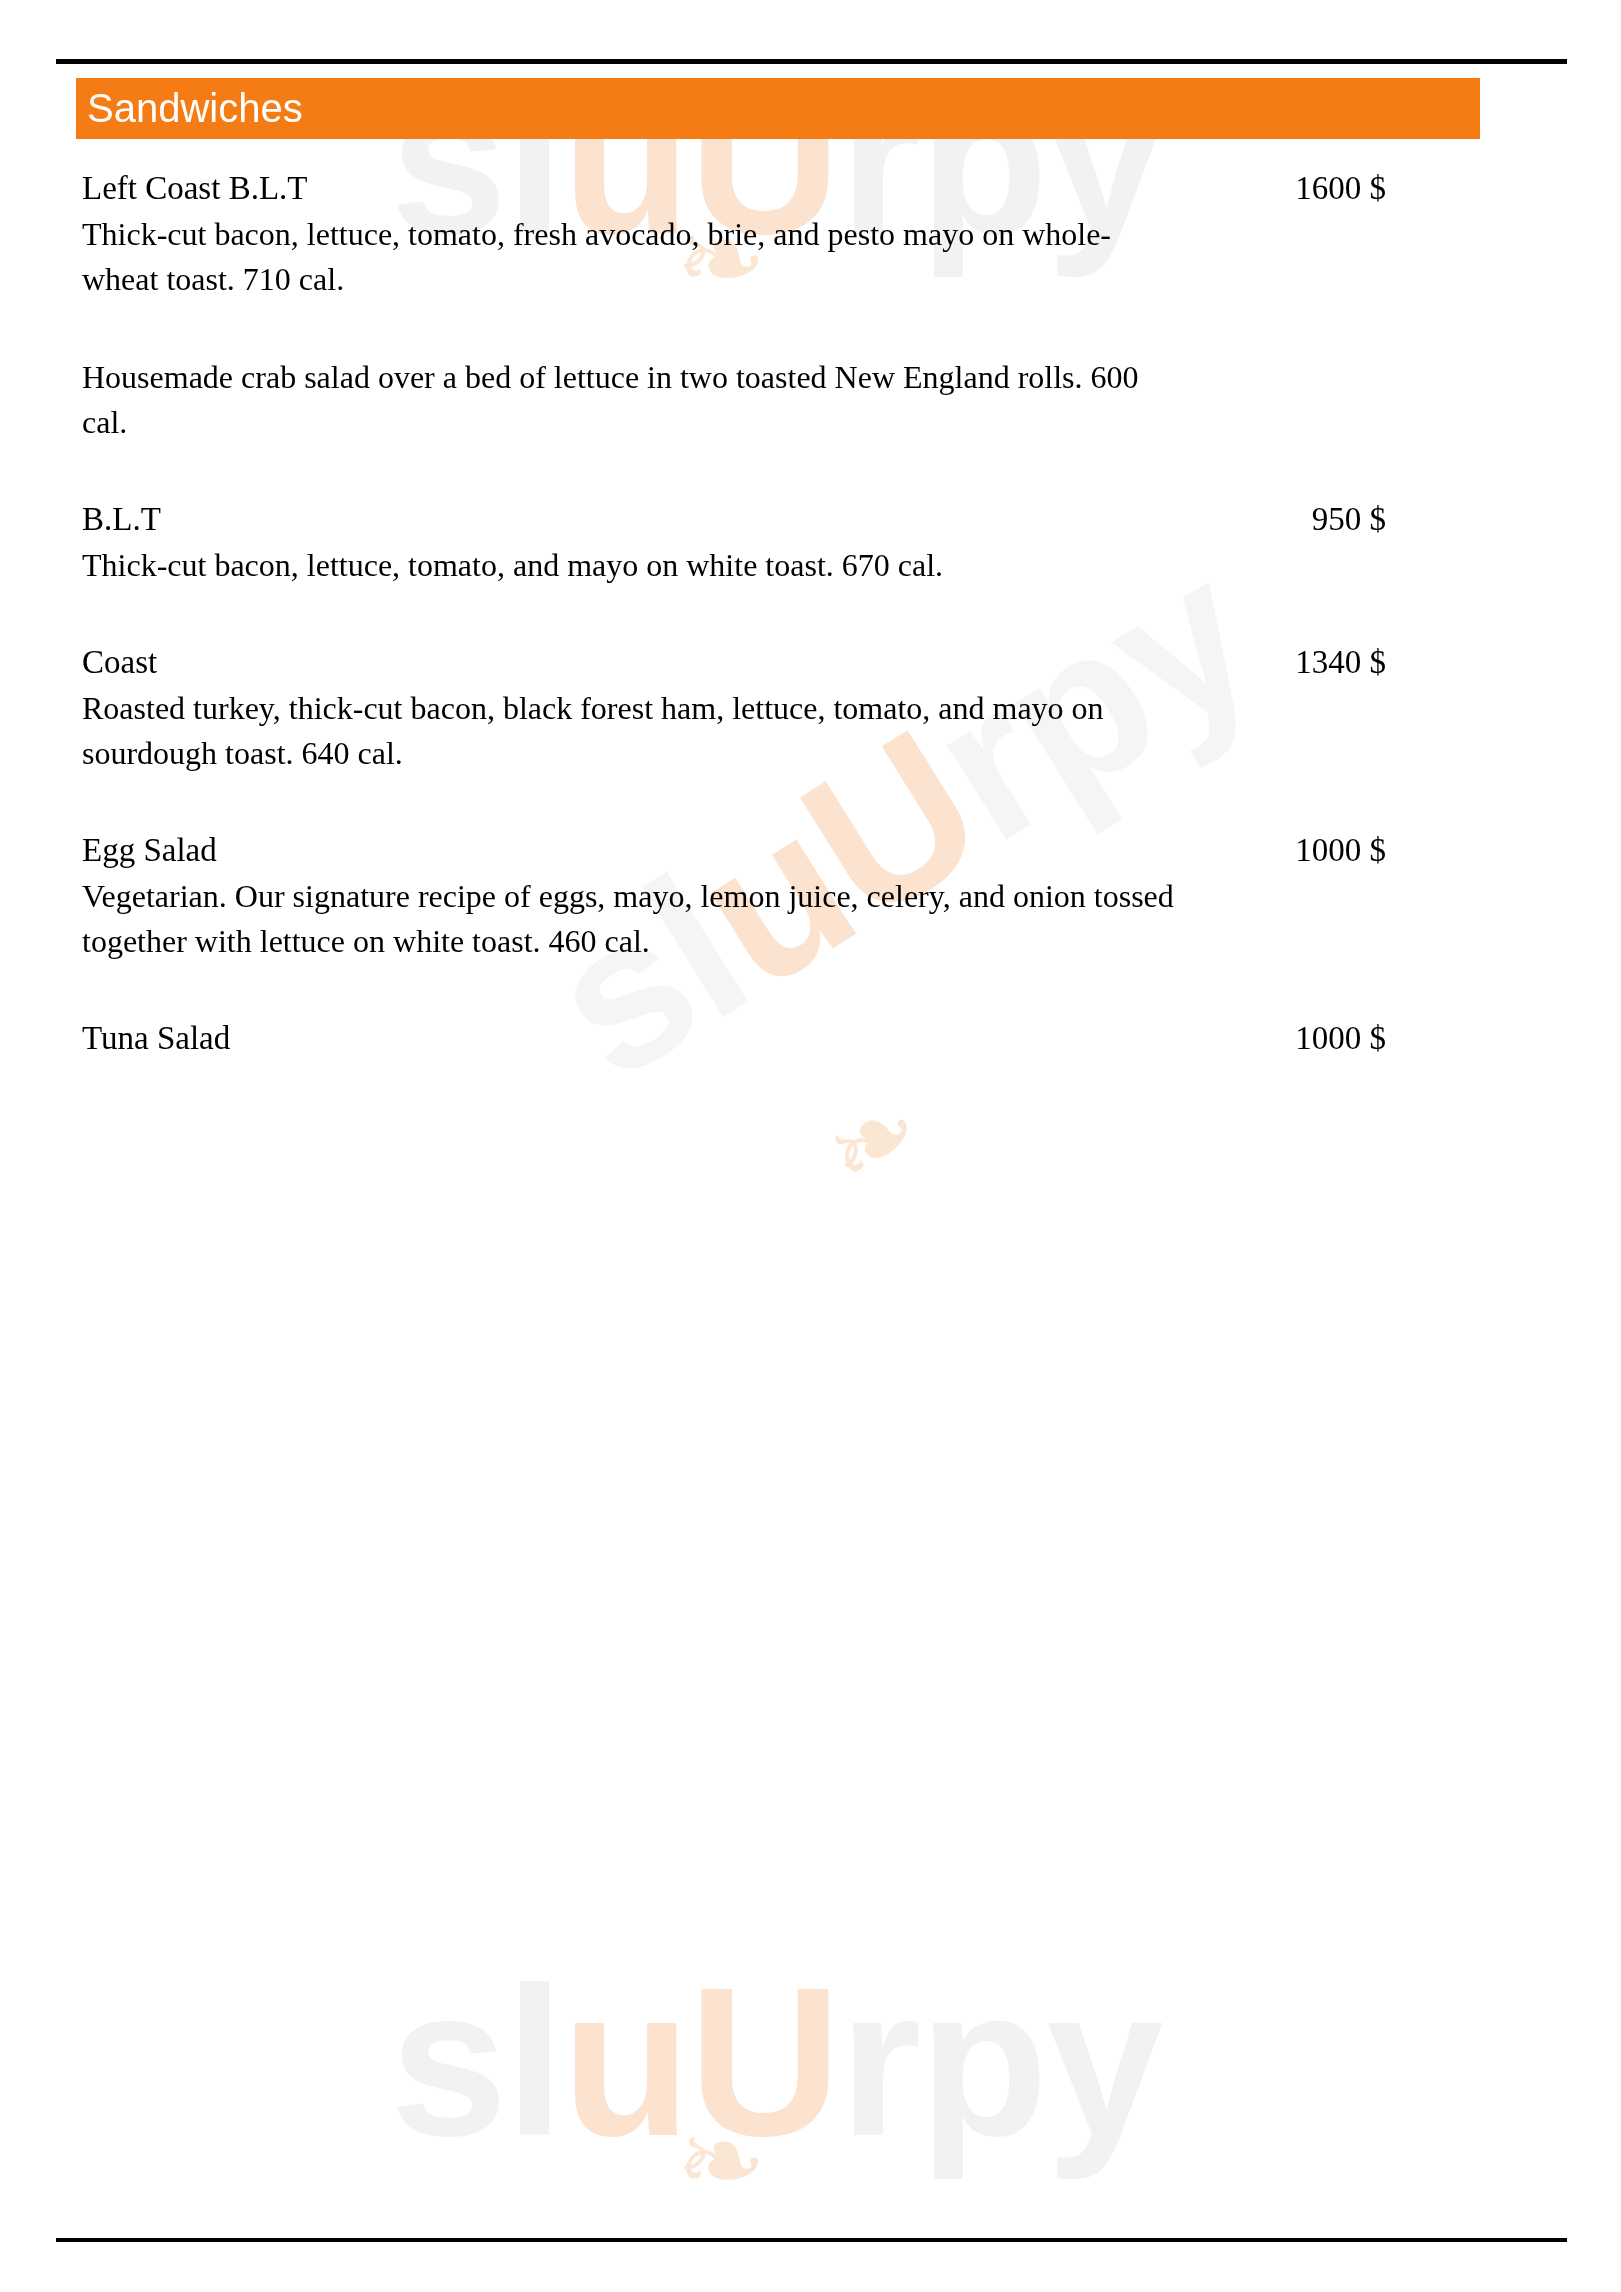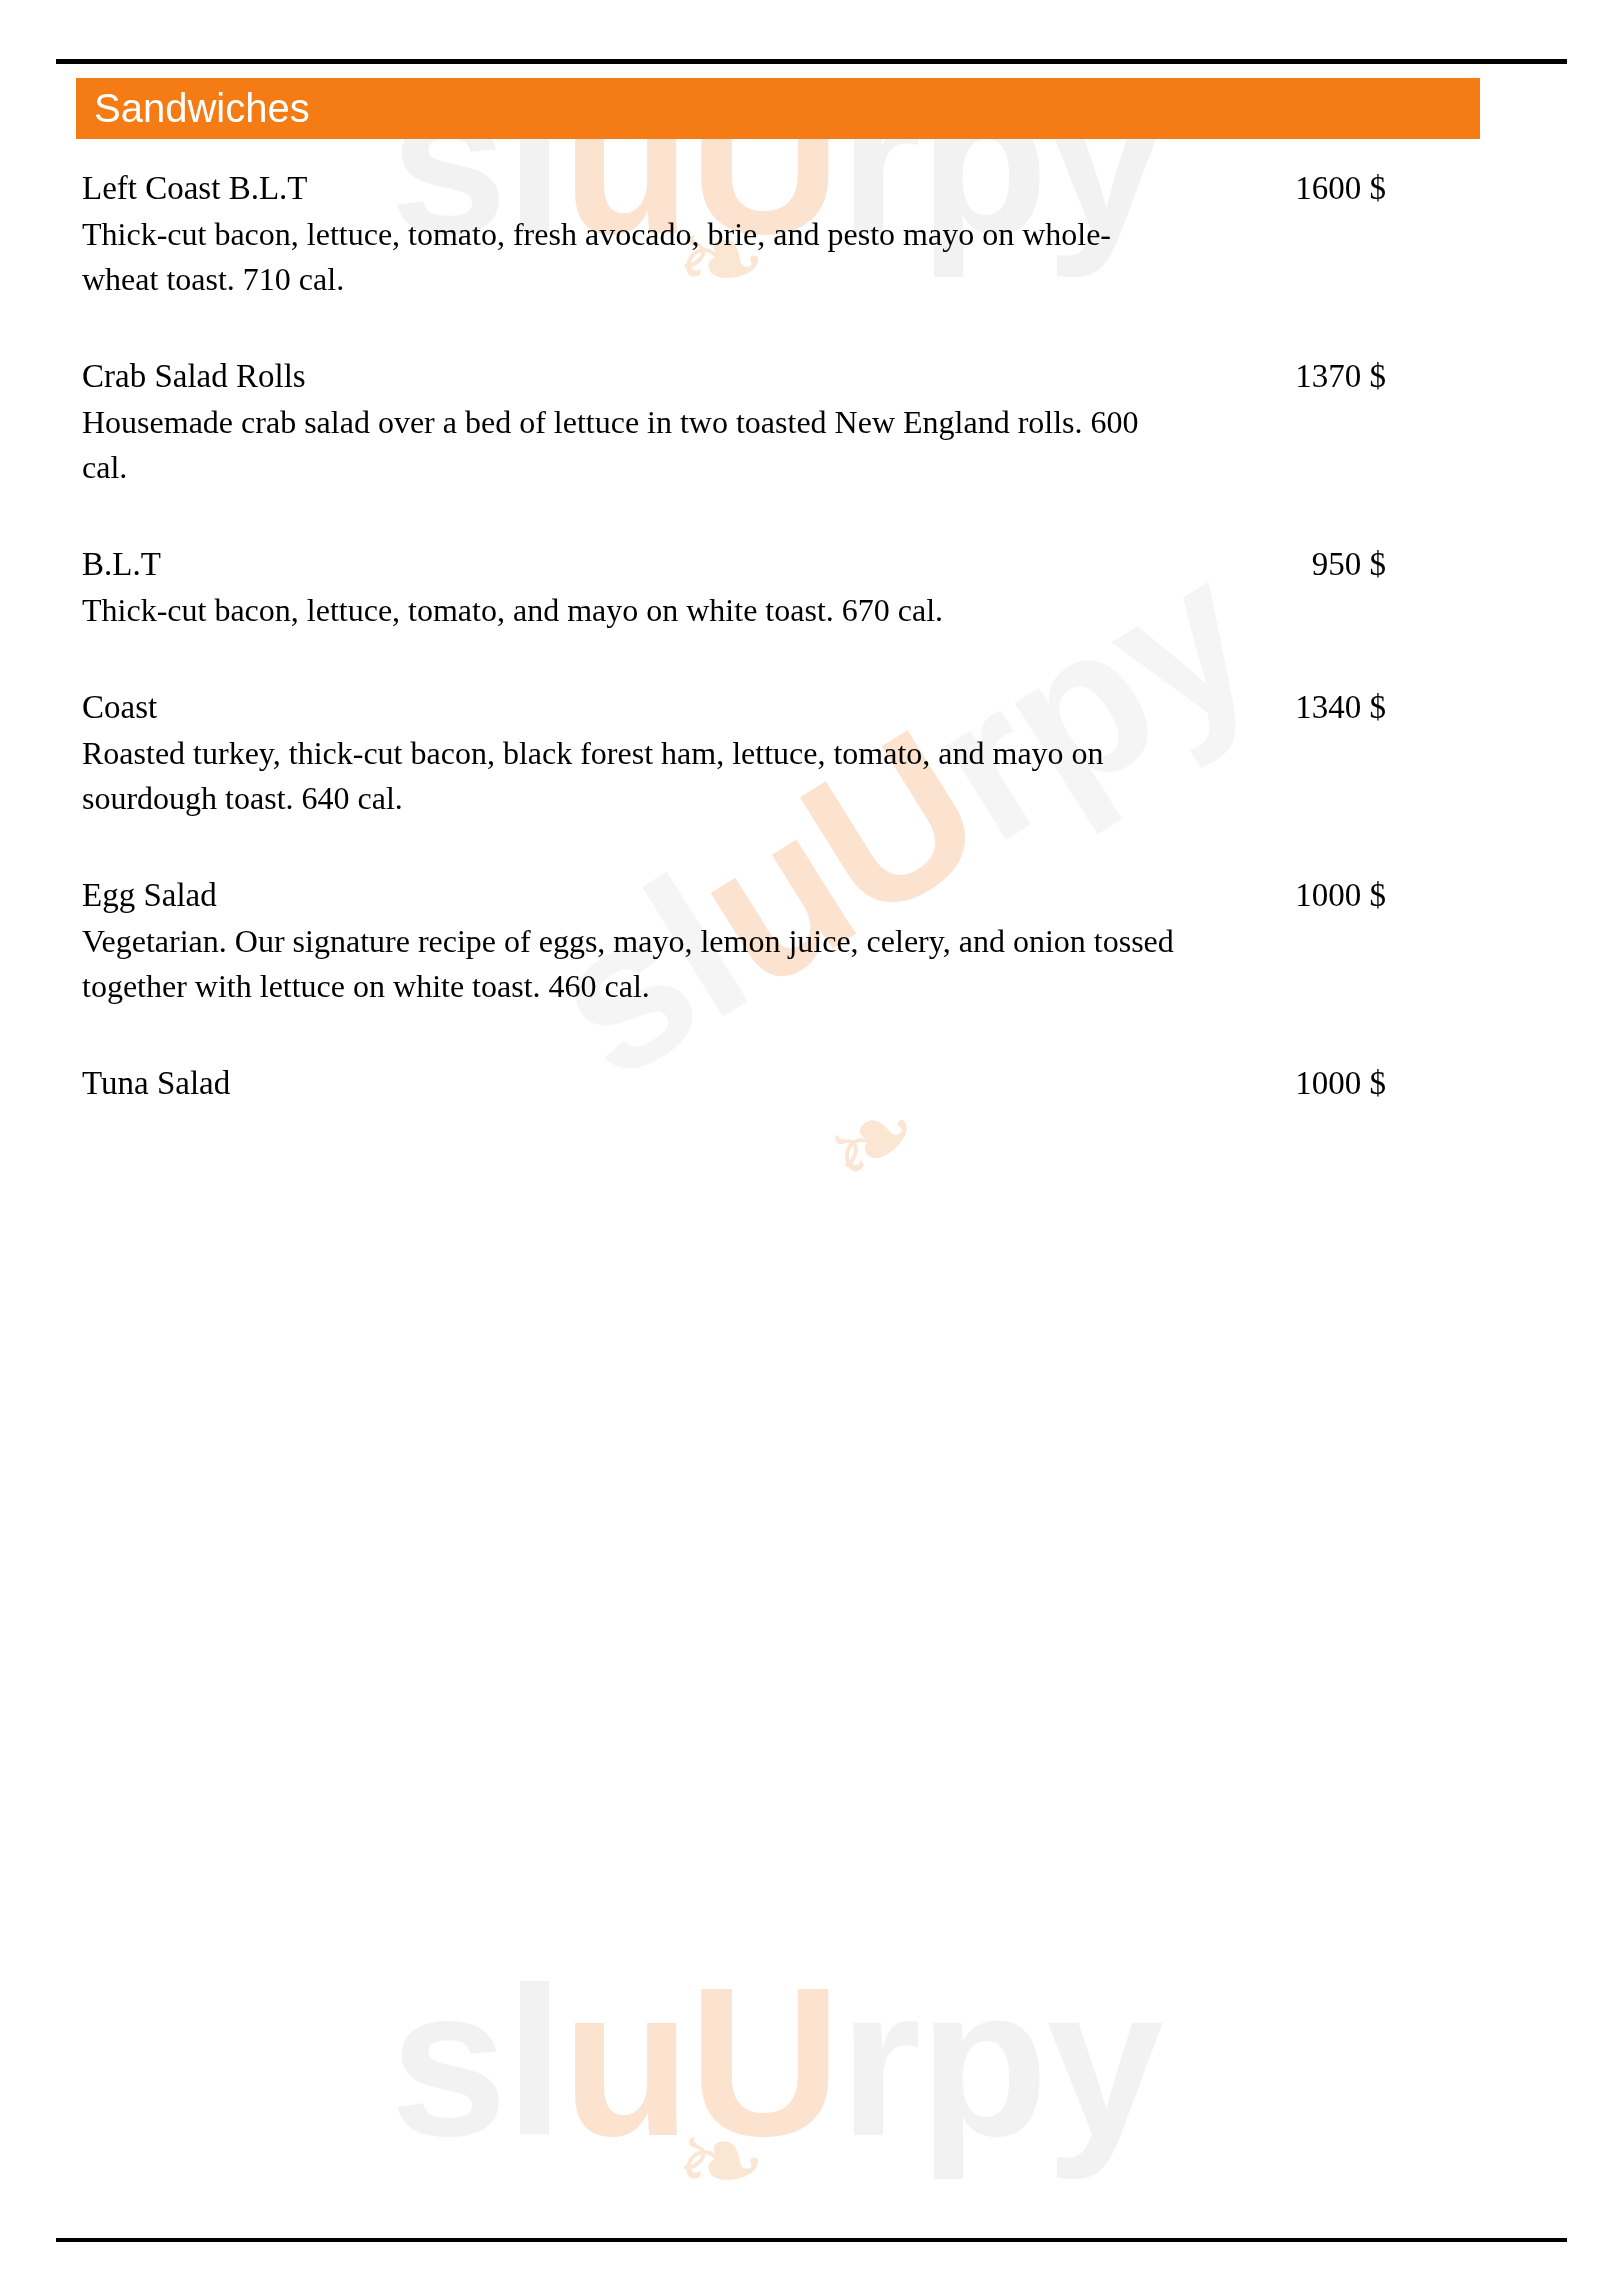--- a/index.html
+++ b/index.html
@@ -87,21 +87,21 @@
     width: 1404px;
     height: 61px;
     background: #f57c14;
     box-sizing: border-box;
   }
   .section-header .title {
     font-family: "Liberation Sans", sans-serif;
     font-size: 40px;
     color: #ffffff;
     line-height: 61px;
-    padding-left: 18px;
+    padding-left: 11px;
     white-space: nowrap;
   }
 
   
   .items {
     position: absolute;
     left: 82px;
     top: 167px;
     width: 1304px;
   }
@@ -154,24 +154,20 @@
 
   <div class="item">
     <div class="item-head">
       <div class="item-name">Left Coast B.L.T</div>
       <div class="item-price">1600 $</div>
     </div>
     <div class="item-desc">Thick-cut bacon, lettuce, tomato, fresh avocado, brie, and pesto mayo on whole-wheat toast. 710 cal.</div>
   </div>
 
   <div class="item">
-    <div class="item-head">
-      <div class="item-name">Crab Salad Rolls</div>
-      <div class="item-price">1370 $</div>
-    </div>
     <div class="item-desc">Housemade crab salad over a bed of lettuce in two toasted New England rolls. 600 cal.</div>
   </div>
 
   <div class="item">
     <div class="item-head">
       <div class="item-name">B.L.T</div>
       <div class="item-price">950 $</div>
     </div>
     <div class="item-desc">Thick-cut bacon, lettuce, tomato, and mayo on white toast. 670 cal.</div>
   </div>

